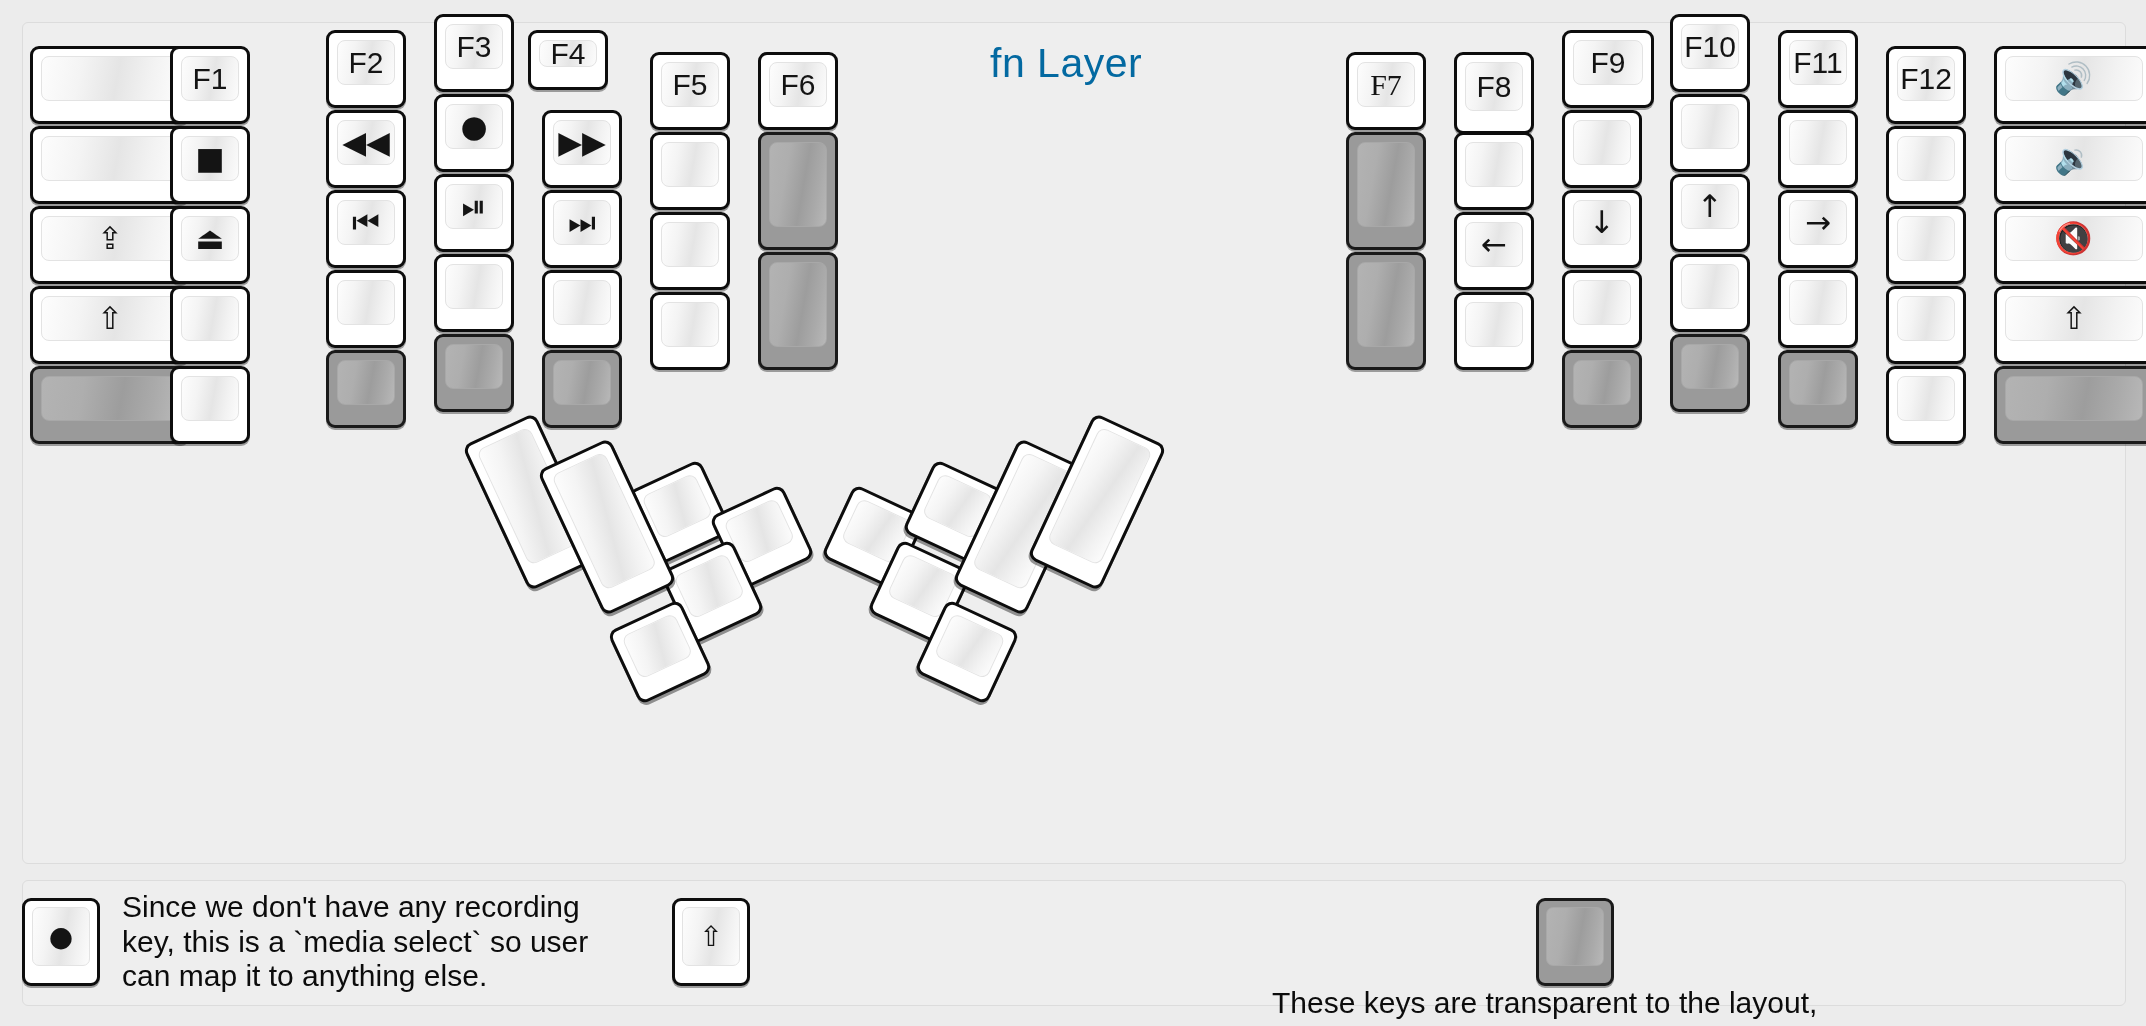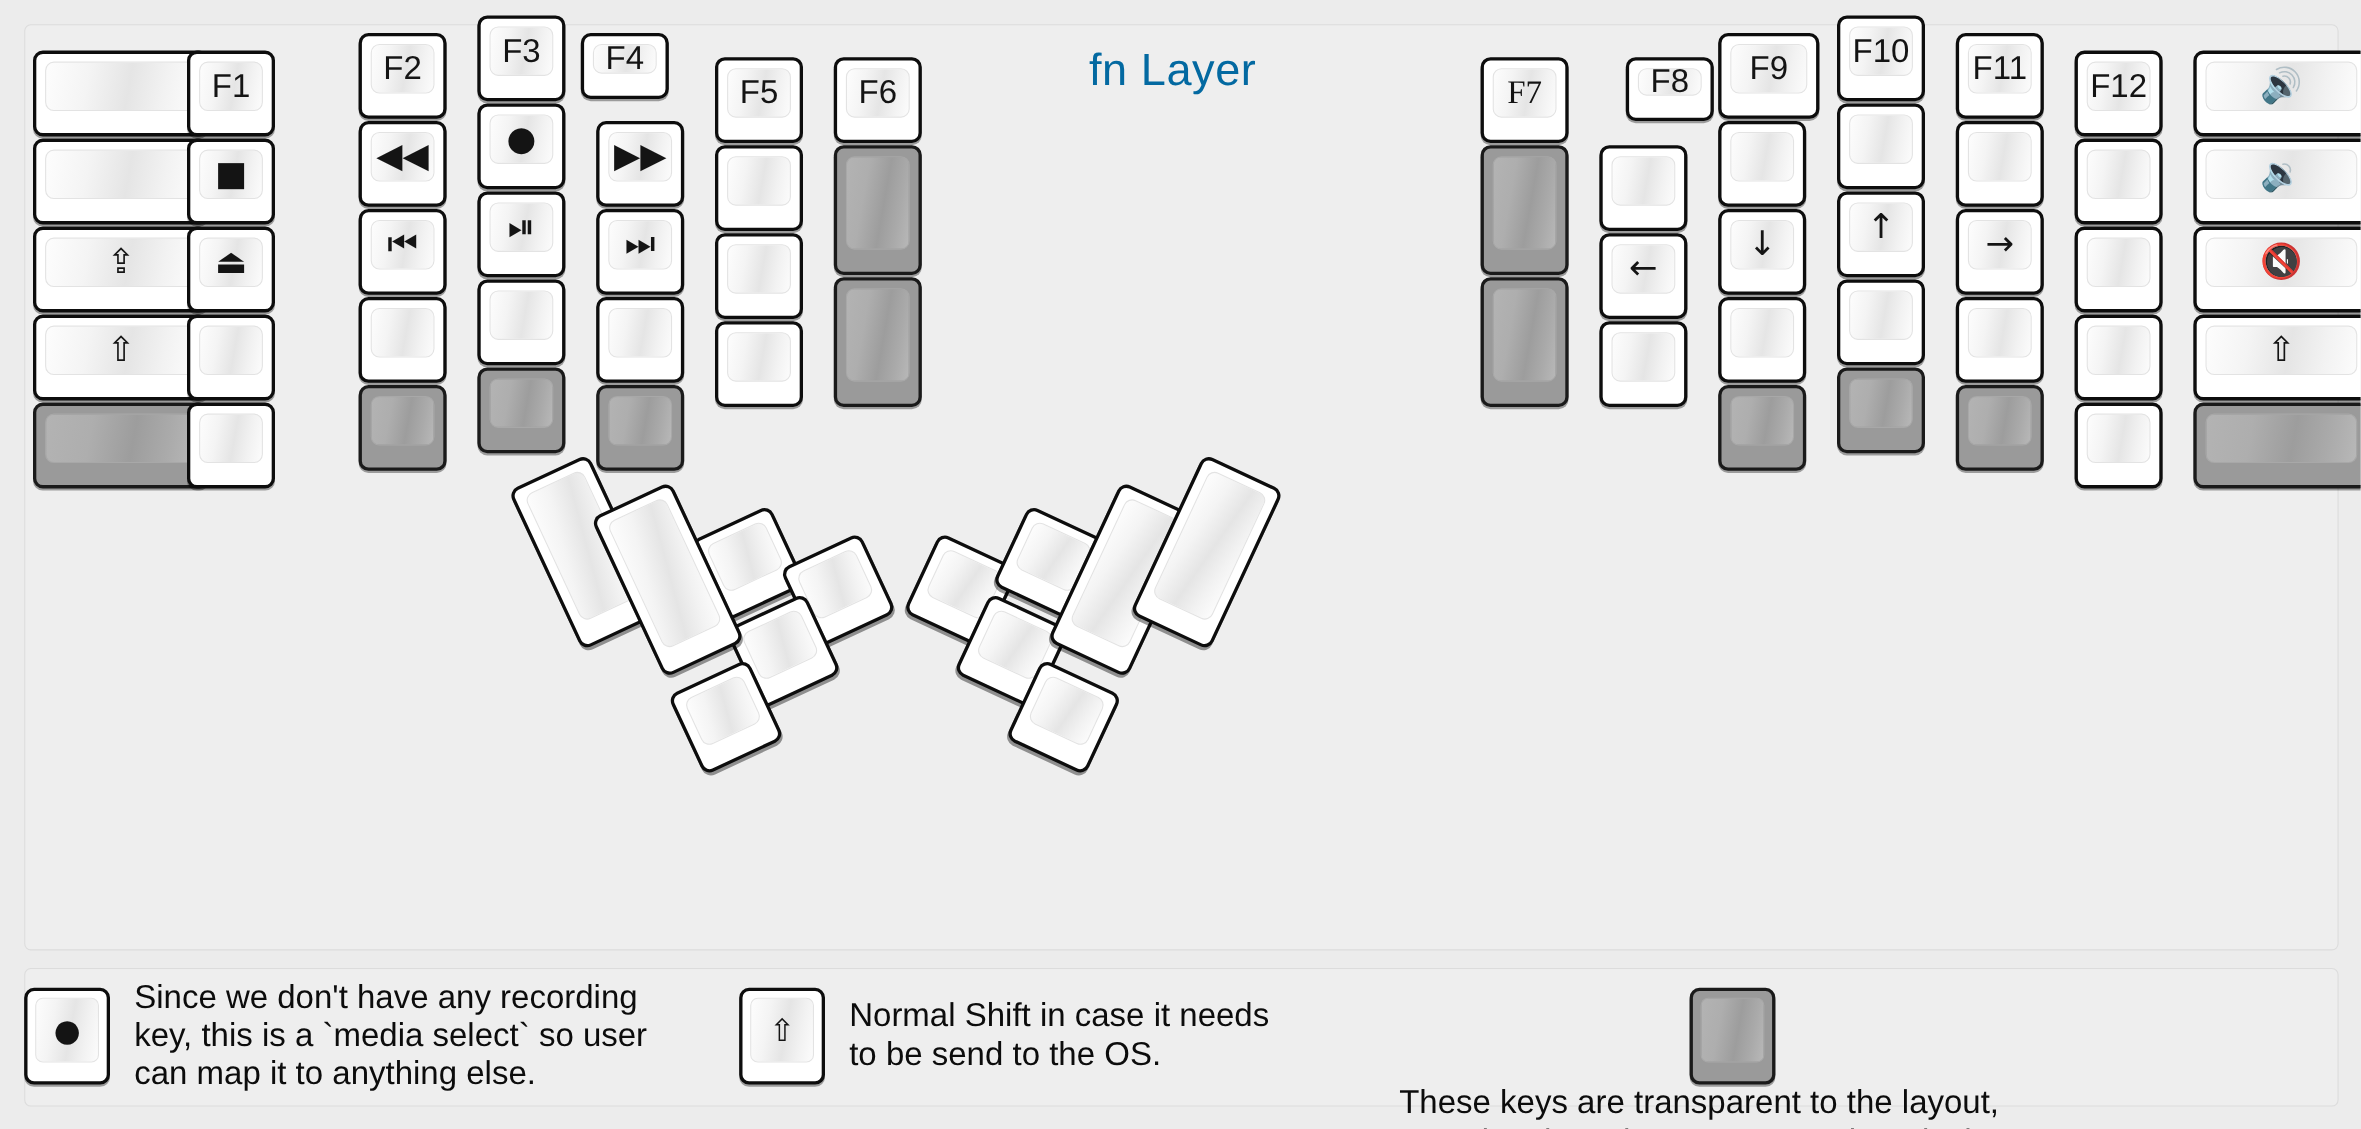--- a/index.html
+++ b/index.html
@@ -290,21 +290,21 @@
       <div class="key trans" style="left: 1346px; top: 132px; width: 80px; height: 118px;">
         <div class="cap">
           <span class="lbl"></span>
         </div>
       </div>
       <div class="key trans" style="left: 1346px; top: 252px; width: 80px; height: 118px;">
         <div class="cap">
           <span class="lbl"></span>
         </div>
       </div>
-      <div class="key" style="left: 1454px; top: 52px; width: 80px; height: 58px; margin-left: 24px;">
+      <div class="key" style="left: 1454px; top: 52px; width: 80px; height: 82px;">
         <div class="cap">
           <span class="lbl">F8</span>
         </div>
       </div>
       <div class="key" style="left: 1454px; top: 132px; width: 80px; height: 78px;">
         <div class="cap">
           <span class="lbl"></span>
         </div>
       </div>
       <div class="key" style="left: 1454px; top: 212px; width: 80px; height: 78px;">
@@ -511,22 +511,20 @@
           <div class="cap ico">●</div>
         </div>
         <div class="legend-text">Since we don't have any recording
 key, this is a `media select` so user
 can map it to anything else.</div>
       </div>
       <div class="legend-item" style="left: 672px; top: 898px; height: 88px;">
         <div class="legend-key">
           <div class="cap ico">⇧</div>
         </div>
-        <div class="legend-text">Normal Shift in case it needs
-to be send to the OS.</div>
       </div>
       <div class="legend-item" style="left: 1250px; top: 898px; height: 88px; flex-direction: column;">
         <div class="legend-key trans">
           <div class="cap ico"></div>
         </div>
         <div class="legend-text">These keys are transparent to the layout,
 meaning that when you press them is the same
 as pressing this key on the previous layer.</div>
       </div>
     </div>

